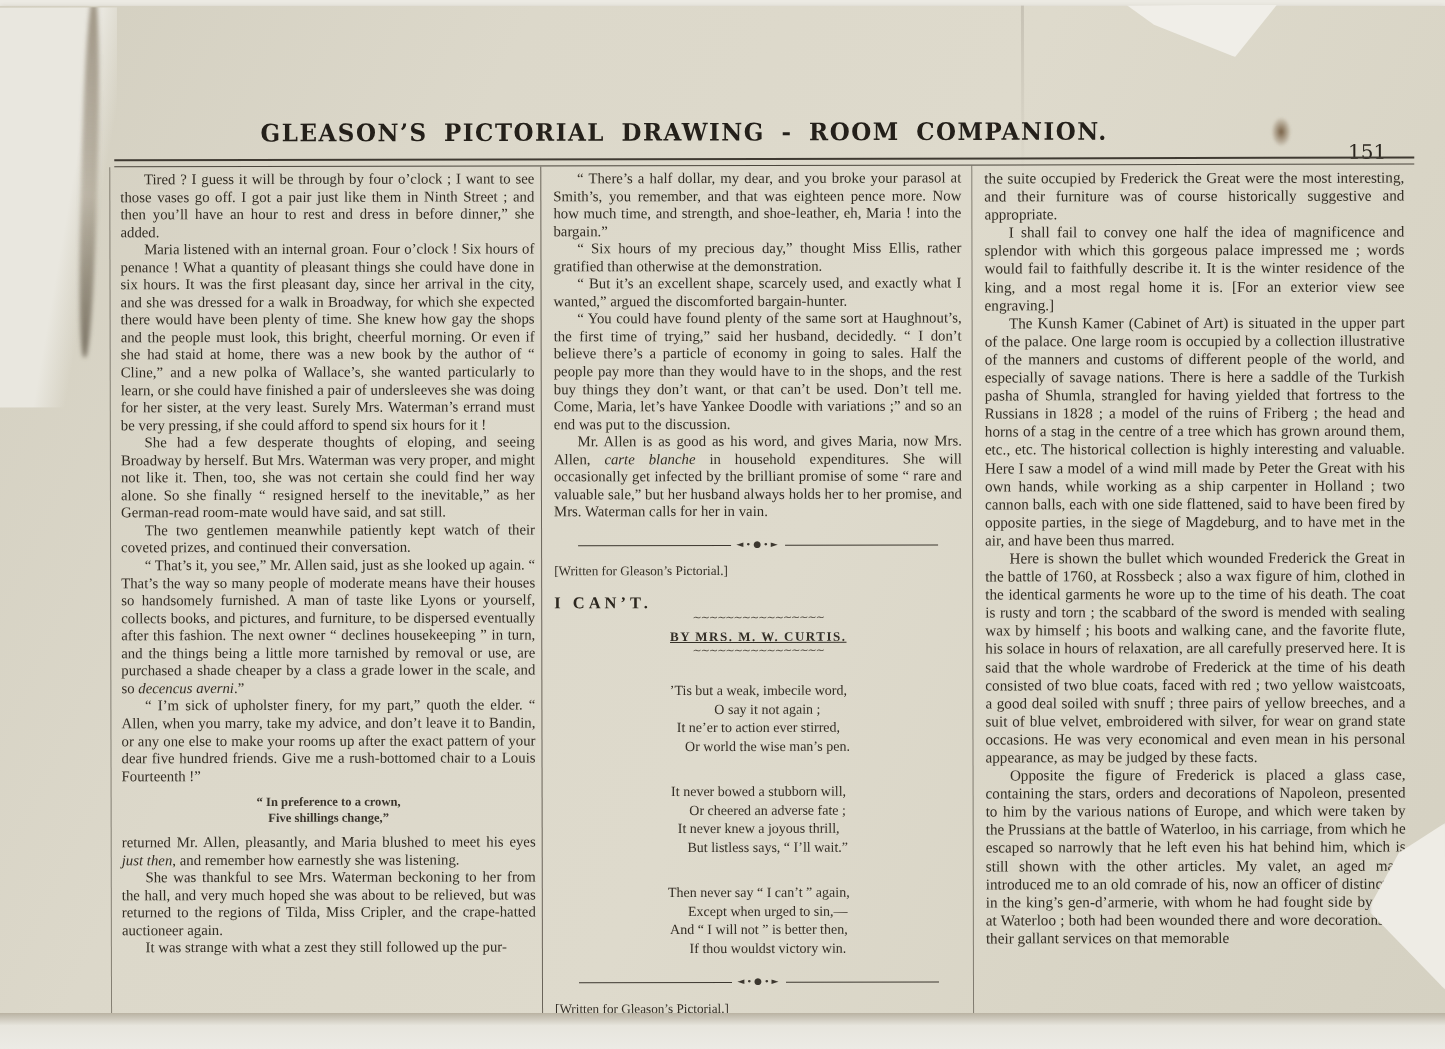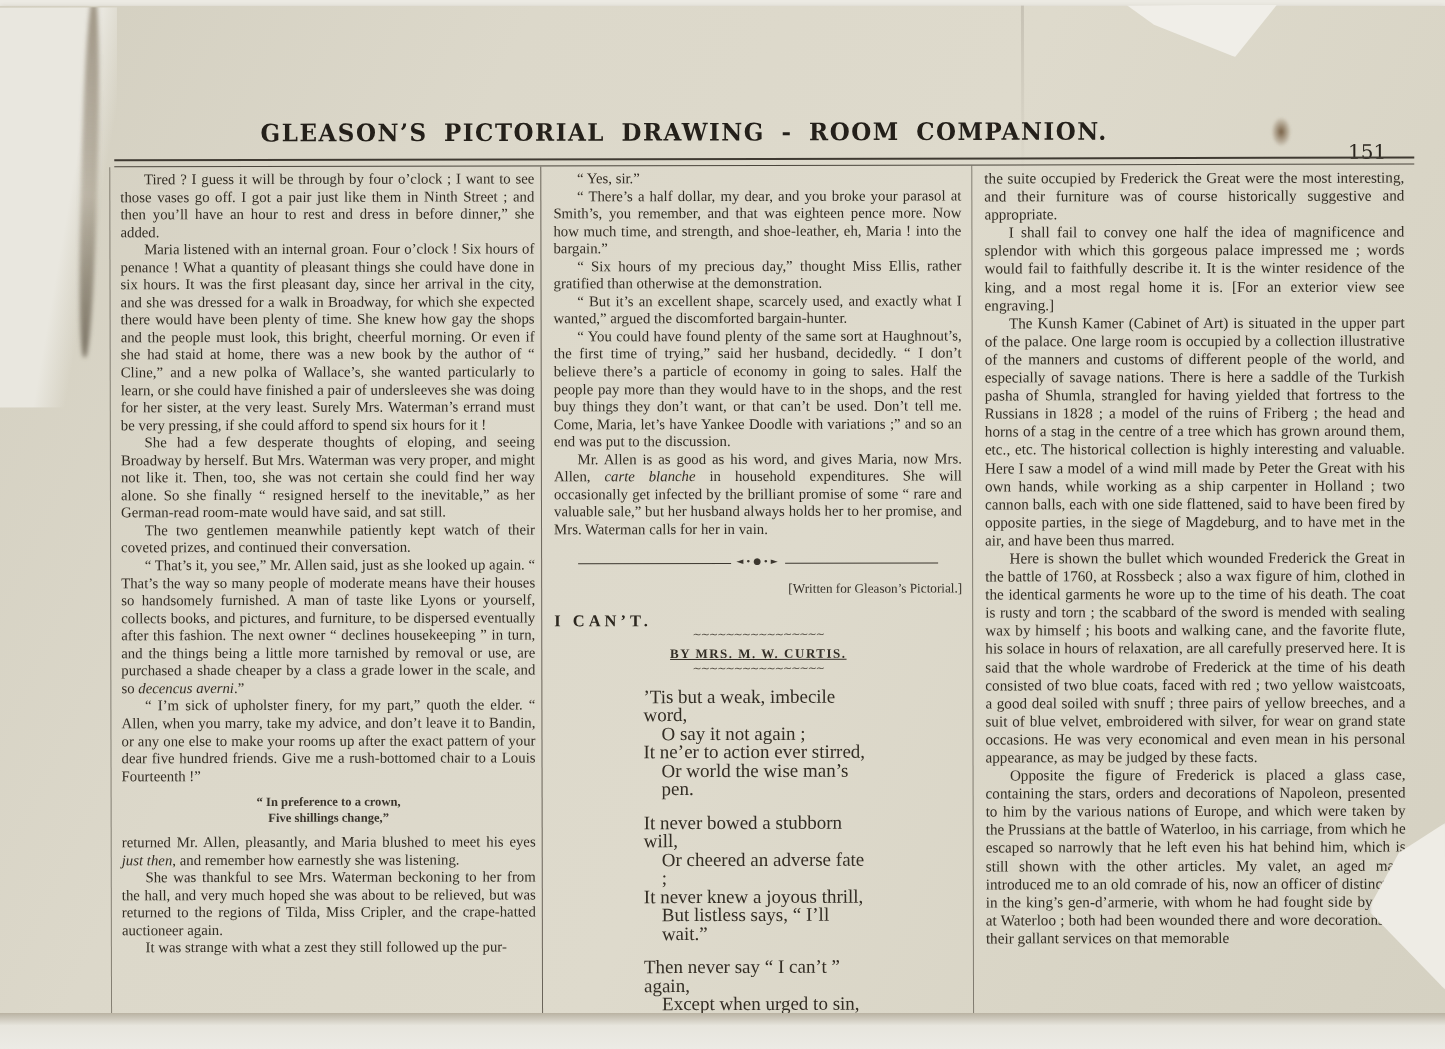--- a/index.html
+++ b/index.html
@@ -79,25 +79,25 @@
   
   .mini-verse{margin:9px 0 8px 0;text-align:center;font-size:12.6px;font-weight:bold;line-height:16px;color:#3a342b;}
   .mini-verse div{text-indent:0;}
   
   .divider{display:flex;align-items:center;justify-content:center;margin:16px auto 8px auto;width:88%;}
   .divider::before,.divider::after{content:"";flex:1;border-top:1.6px solid #3c372f;}
   .divider .dv-center{
     padding:0 6px;font-size:9px;letter-spacing:2px;color:#3c372f;
     font-family:"DejaVu Sans",sans-serif;transform:translateY(-1px);
   }
-  .attribution{text-align:right;font-size:13.2px;margin:6px 0 2px 0;color:#342f27;}
+  .attribution{text-align:left;font-size:13.2px;margin:6px 0 2px 0;color:#342f27;}
   .poem-title{text-align:left;font-size:16.5px;font-weight:bold;letter-spacing:4px;margin:14px 0 2px 0;color:#2c271f;}
   .wavy{display:block;text-align:center;font-size:11px;letter-spacing:-1px;line-height:8px;color:#4a443a;margin:2px 0;font-family:"DejaVu Sans",sans-serif;}
   .byline{text-align:center;font-size:13px;font-weight:bold;letter-spacing:1.5px;margin:6px 0 2px 0;color:#342f27;text-decoration:underline;}
-  .stanza{margin:15px auto 0 auto;width:230px;text-align:left;font-size:19px;line-height:18.5px;color:#332d24;}
+  .stanza{margin:27px auto 0 auto;width:230px;text-align:center;font-size:14px;line-height:18.5px;color:#332d24;}
   .stanza div{text-indent:0;}
   .stanza div:nth-child(even){padding-left:18px;}
   .article-title{
     text-align:center;font-size:25px;letter-spacing:1px;word-spacing:9px;margin:10px 0 4px 0;
     font-family:"DejaVu Serif",serif;color:#27221b;transform:scaleY(1.04);
   }
 </style>
 </head>
 <body>
 
@@ -126,21 +126,20 @@
           <div>Five shillings change,”</div>
         </div>
         <p class="body-par no-indent"><span>returned Mr. Allen, pleasantly, and Maria blushed to meet his eyes </span><span class="it">just then</span><span>, and remember how earnestly she was listening.</span></p>
         <p class="body-par">She was thankful to see Mrs. Waterman beckoning to her from the hall, and very much hoped she was about to be relieved, but was returned to the regions of Tilda, Miss Cripler, and the crape-hatted auctioneer again.</p>
         <p class="body-par">It was strange with what a zest they still followed up the pur-</p>
       </div>
 
       <div class="vrule"></div>
 
       <div class="col col-2">
-        <p class="body-par">“ Yes, sir.”</p>
         <p class="body-par">“ There’s a half dollar, my dear, and you broke your parasol at Smith’s, you remember, and that was eighteen pence more.  Now how much time, and strength, and shoe-leather, eh, Maria !  into the bargain.”</p>
         <p class="body-par">“ Six hours of my precious day,” thought Miss Ellis, rather gratified than otherwise at the demonstration.</p>
         <p class="body-par">“ But it’s an excellent shape, scarcely used, and exactly what I wanted,” argued the discomforted bargain-hunter.</p>
         <p class="body-par">“ You could have found plenty of the same sort at Haughnout’s, the first time of trying,” said her husband, decidedly.  “ I don’t believe there’s a particle of economy in going to sales.  Half the people pay more than they would have to in the shops, and the rest buy things they don’t want, or that can’t be used.  Don’t tell me.  Come, Maria, let’s have Yankee Doodle with variations ;” and so an end was put to the discussion.</p>
         <p class="body-par"><span>Mr. Allen is as good as his word, and gives Maria, now Mrs. Allen, </span><span class="it">carte blanche</span><span> in household expenditures.  She will occasionally get infected by the brilliant promise of some “ rare and valuable sale,” but her husband always holds her to her promise, and Mrs. Waterman calls for her in vain.</span></p>
 
         <div class="divider">
             <span class="dv-center">◄∙●∙►</span>
           </div>
 

